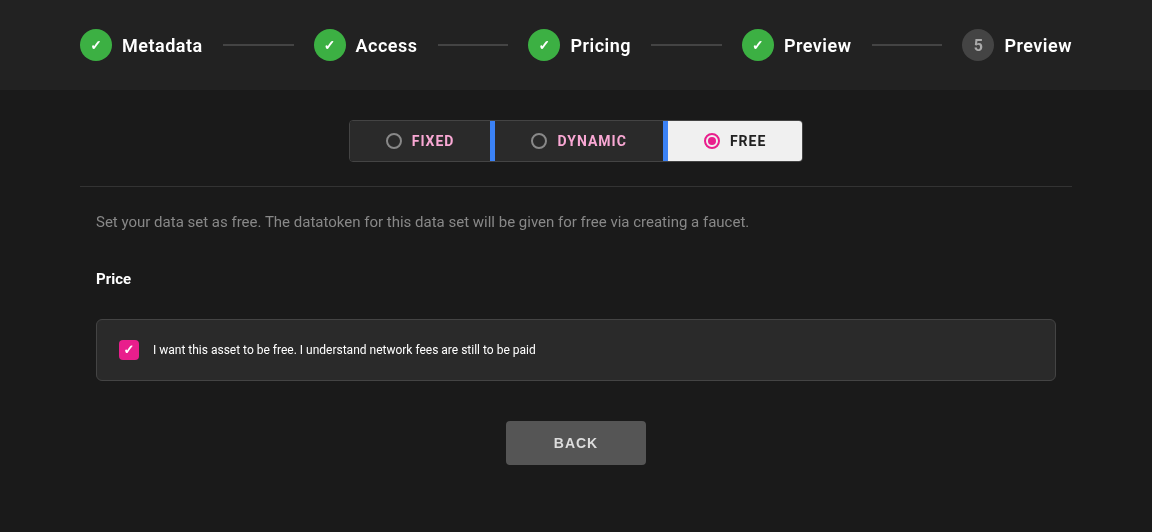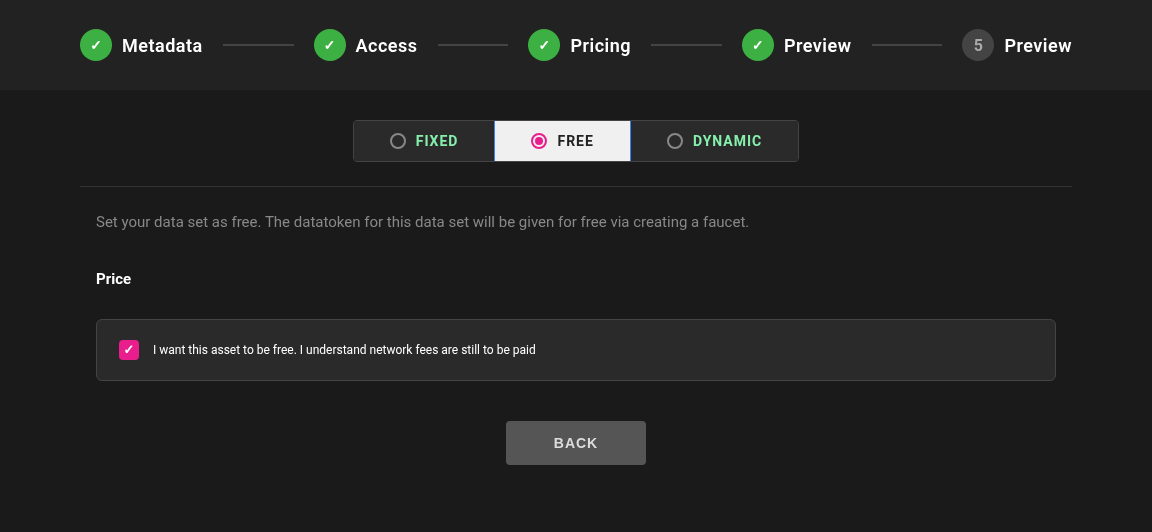--- a/index.html
+++ b/index.html
@@ -94,22 +94,22 @@
     .tab {
       padding: 12px 36px;
       display: flex;
       align-items: center;
       gap: 10px;
       font-size: 14px;
       font-weight: 700;
       letter-spacing: 1px;
       cursor: pointer;
       background-color: #2a2a2a;
-      color: #86efac;
-      border-right: 1px solid #3b82f6;
+      color: #f9a8d4;
+      border-right: 5px solid #3b82f6;
       user-select: none;
     }
 
     .tab:last-child {
       border-right: none;
     }
 
     .tab.active {
       background-color: #f0f0f0;
       color: #222;
@@ -275,27 +275,27 @@
   </div>
 </div>
 
 <div class="main-content">
 
   <div class="tab-bar">
     <div class="tab">
       <div class="tab-radio"></div>
       <span>FIXED</span>
     </div>
+    <div class="tab">
+      <div class="tab-radio"></div>
+      <span>DYNAMIC</span>
+    </div>
     <div class="tab active">
       <div class="tab-radio active-radio"></div>
       <span>FREE</span>
-    </div>
-    <div class="tab">
-      <div class="tab-radio"></div>
-      <span>DYNAMIC</span>
     </div>
   </div>
 
   <div class="divider"></div>
 
   <div class="content-area">
     <p class="description-text">Set your data set as free. The datatoken for this data set will be given for free via creating a faucet.</p>
 
     <div class="price-label">Price</div>
 

